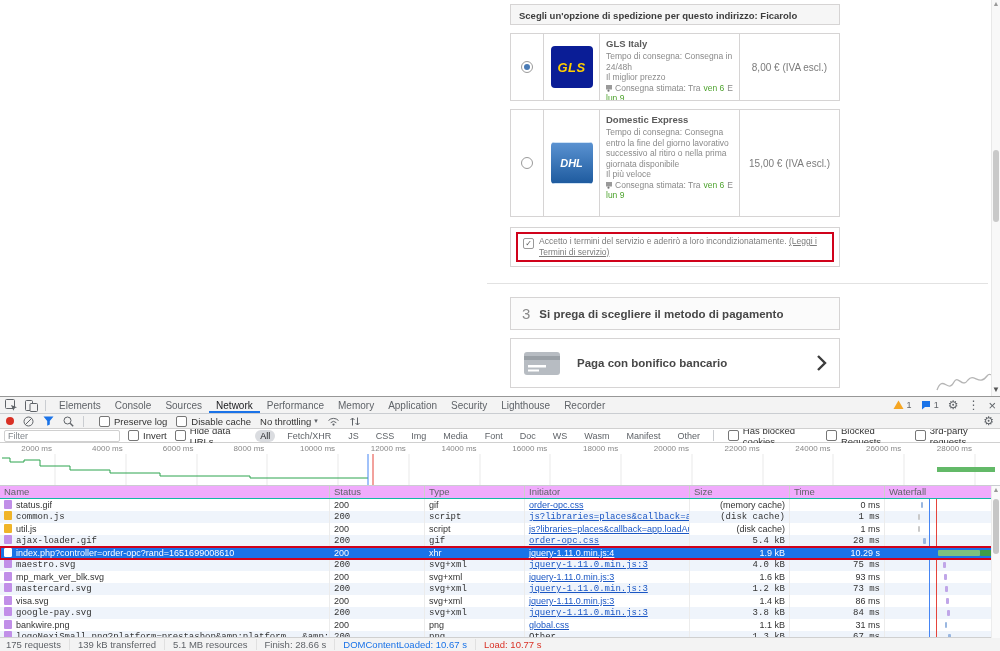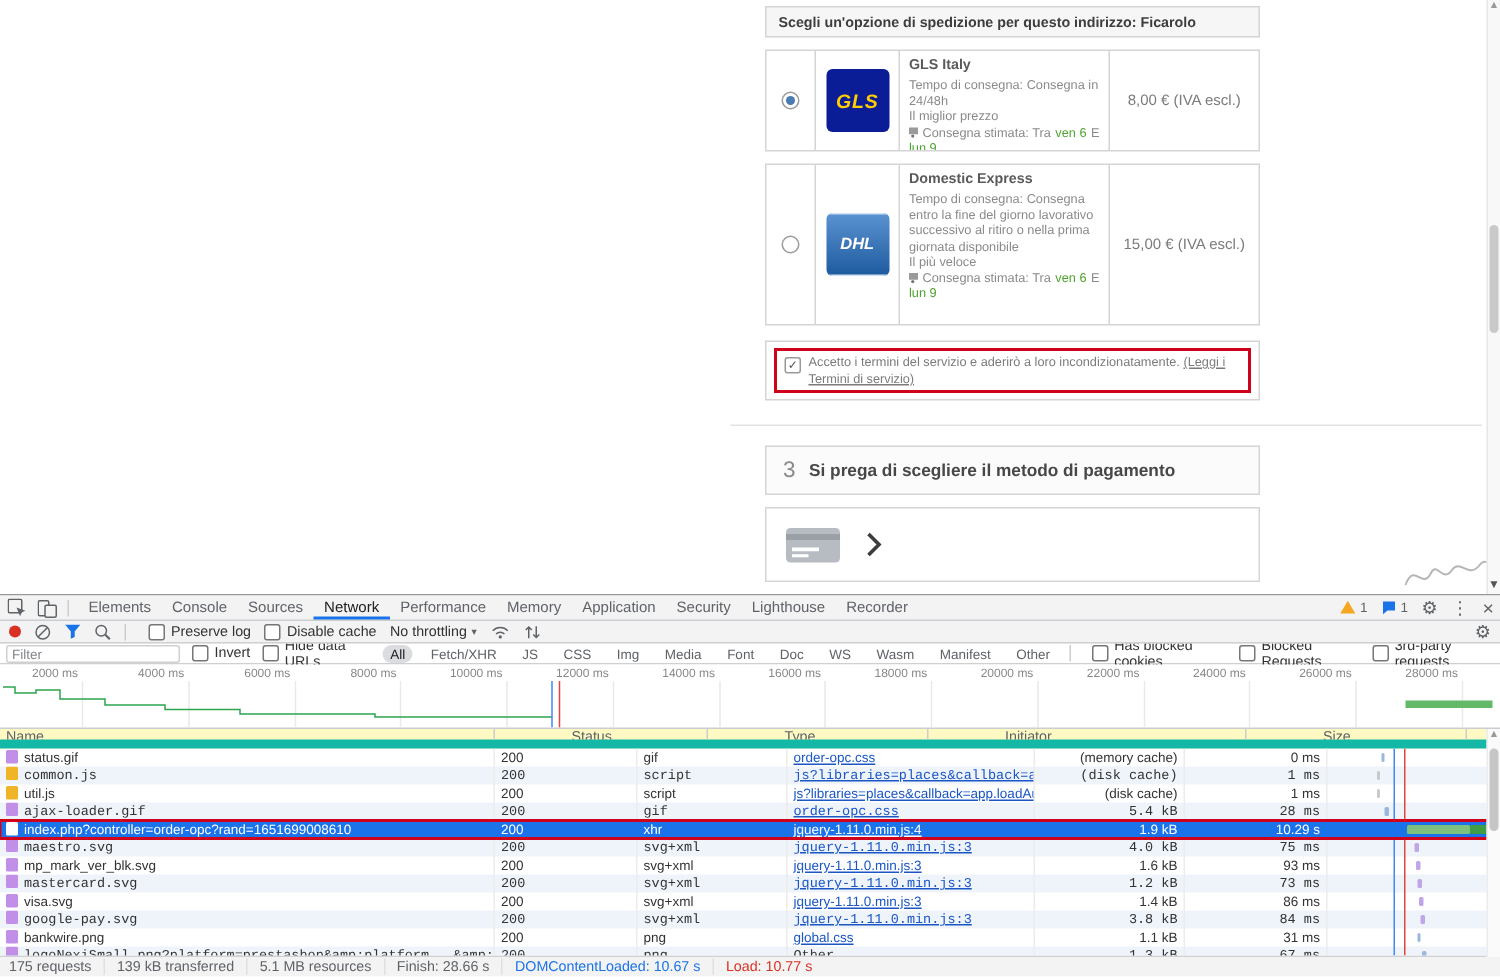--- a/index.html
+++ b/index.html
@@ -84,21 +84,21 @@
   .pills{display:flex;align-items:center;gap:7px;}
   .pill{font-size:9px;color:#5f6368;padding:1px 5px;border-radius:7px;cursor:pointer;white-space:nowrap;}
   .pill.active{background:#dadce0;color:#202124;}
   .dt-overview{height:43px;border-bottom:1px solid #cacdd1;box-sizing:border-box;position:relative;
        background:#fff;}
   .tl-label{position:absolute;top:1px;transform:translateX(-100%);font-size:8px;color:#888;
        padding-right:3px;white-space:nowrap;}
   .ov-svg{position:absolute;left:0;top:11px;}
   .dt-grid{position:relative;}
   .req-header{display:grid;grid-template-columns:330px 95px 100px 165px 100px 95px 115px;height:13px;
-       background:#fef9c3;border-bottom:6px solid #14b8a6;box-sizing:border-box;line-height:12px;gap:47px;}
+       background:#f0abfc;border-bottom:1px solid #14b8a6;box-sizing:border-box;line-height:12px;}
   .hcell{font-size:9.5px;color:#5f6368;padding:0 4px;border-right:1px solid #cdcdcd;overflow:hidden;
        white-space:nowrap;cursor:pointer;}
   .hcell:last-child{border-right:none;}
   .rows{height:138px;overflow:hidden;position:relative;}
   .req-row{display:grid;grid-template-columns:330px 95px 100px 165px 100px 95px 115px;height:12px;
        line-height:12px;font-size:9px;color:#333;cursor:pointer;position:relative;}
   .req-row.odd{background:#eff4fb;font-family:Liberation Mono, monospace;}
   .req-row .cell{padding:0 4px;overflow:hidden;white-space:nowrap;border-right:1px solid #ececec;
        box-sizing:border-box;}
   .req-row .cell:nth-child(5),.req-row .cell:nth-child(6){text-align:right;}
@@ -207,20 +207,21 @@
       <span class="sec-title">Si prega di scegliere il metodo di pagamento</span>
     </div>
 
     <div class="pay-row">
       <svg width="38" height="27">
         <rect x="1" y="2" width="36" height="23" rx="3" fill="#b7bcc2"></rect>
         <rect x="1" y="6" width="36" height="4" fill="#9aa0a6"></rect>
         <rect x="5" y="15" width="18" height="2.5" fill="#fff"></rect>
         <rect x="5" y="19.5" width="11" height="2" fill="#fff"></rect>
       </svg>
+      <span class="pay-label">Paga con bonifico bancario</span>
       <svg width="11" height="18">
         <polyline points="2,2 9,9 2,16" fill="none" stroke="#3c3c3c" stroke-width="2.4"></polyline>
       </svg>
     </div>
   </div>
 
   <div class="page-divider"></div>
 
   <svg class="squiggle" width="60" height="30">
     <path d="M2 22 C8 6 13 26 19 14 C23 6 27 21 33 12 C39 4 44 19 52 8 C55 4 57 9 58 6" fill="none" stroke="#b5b5b5" stroke-width="1.3"></path>

